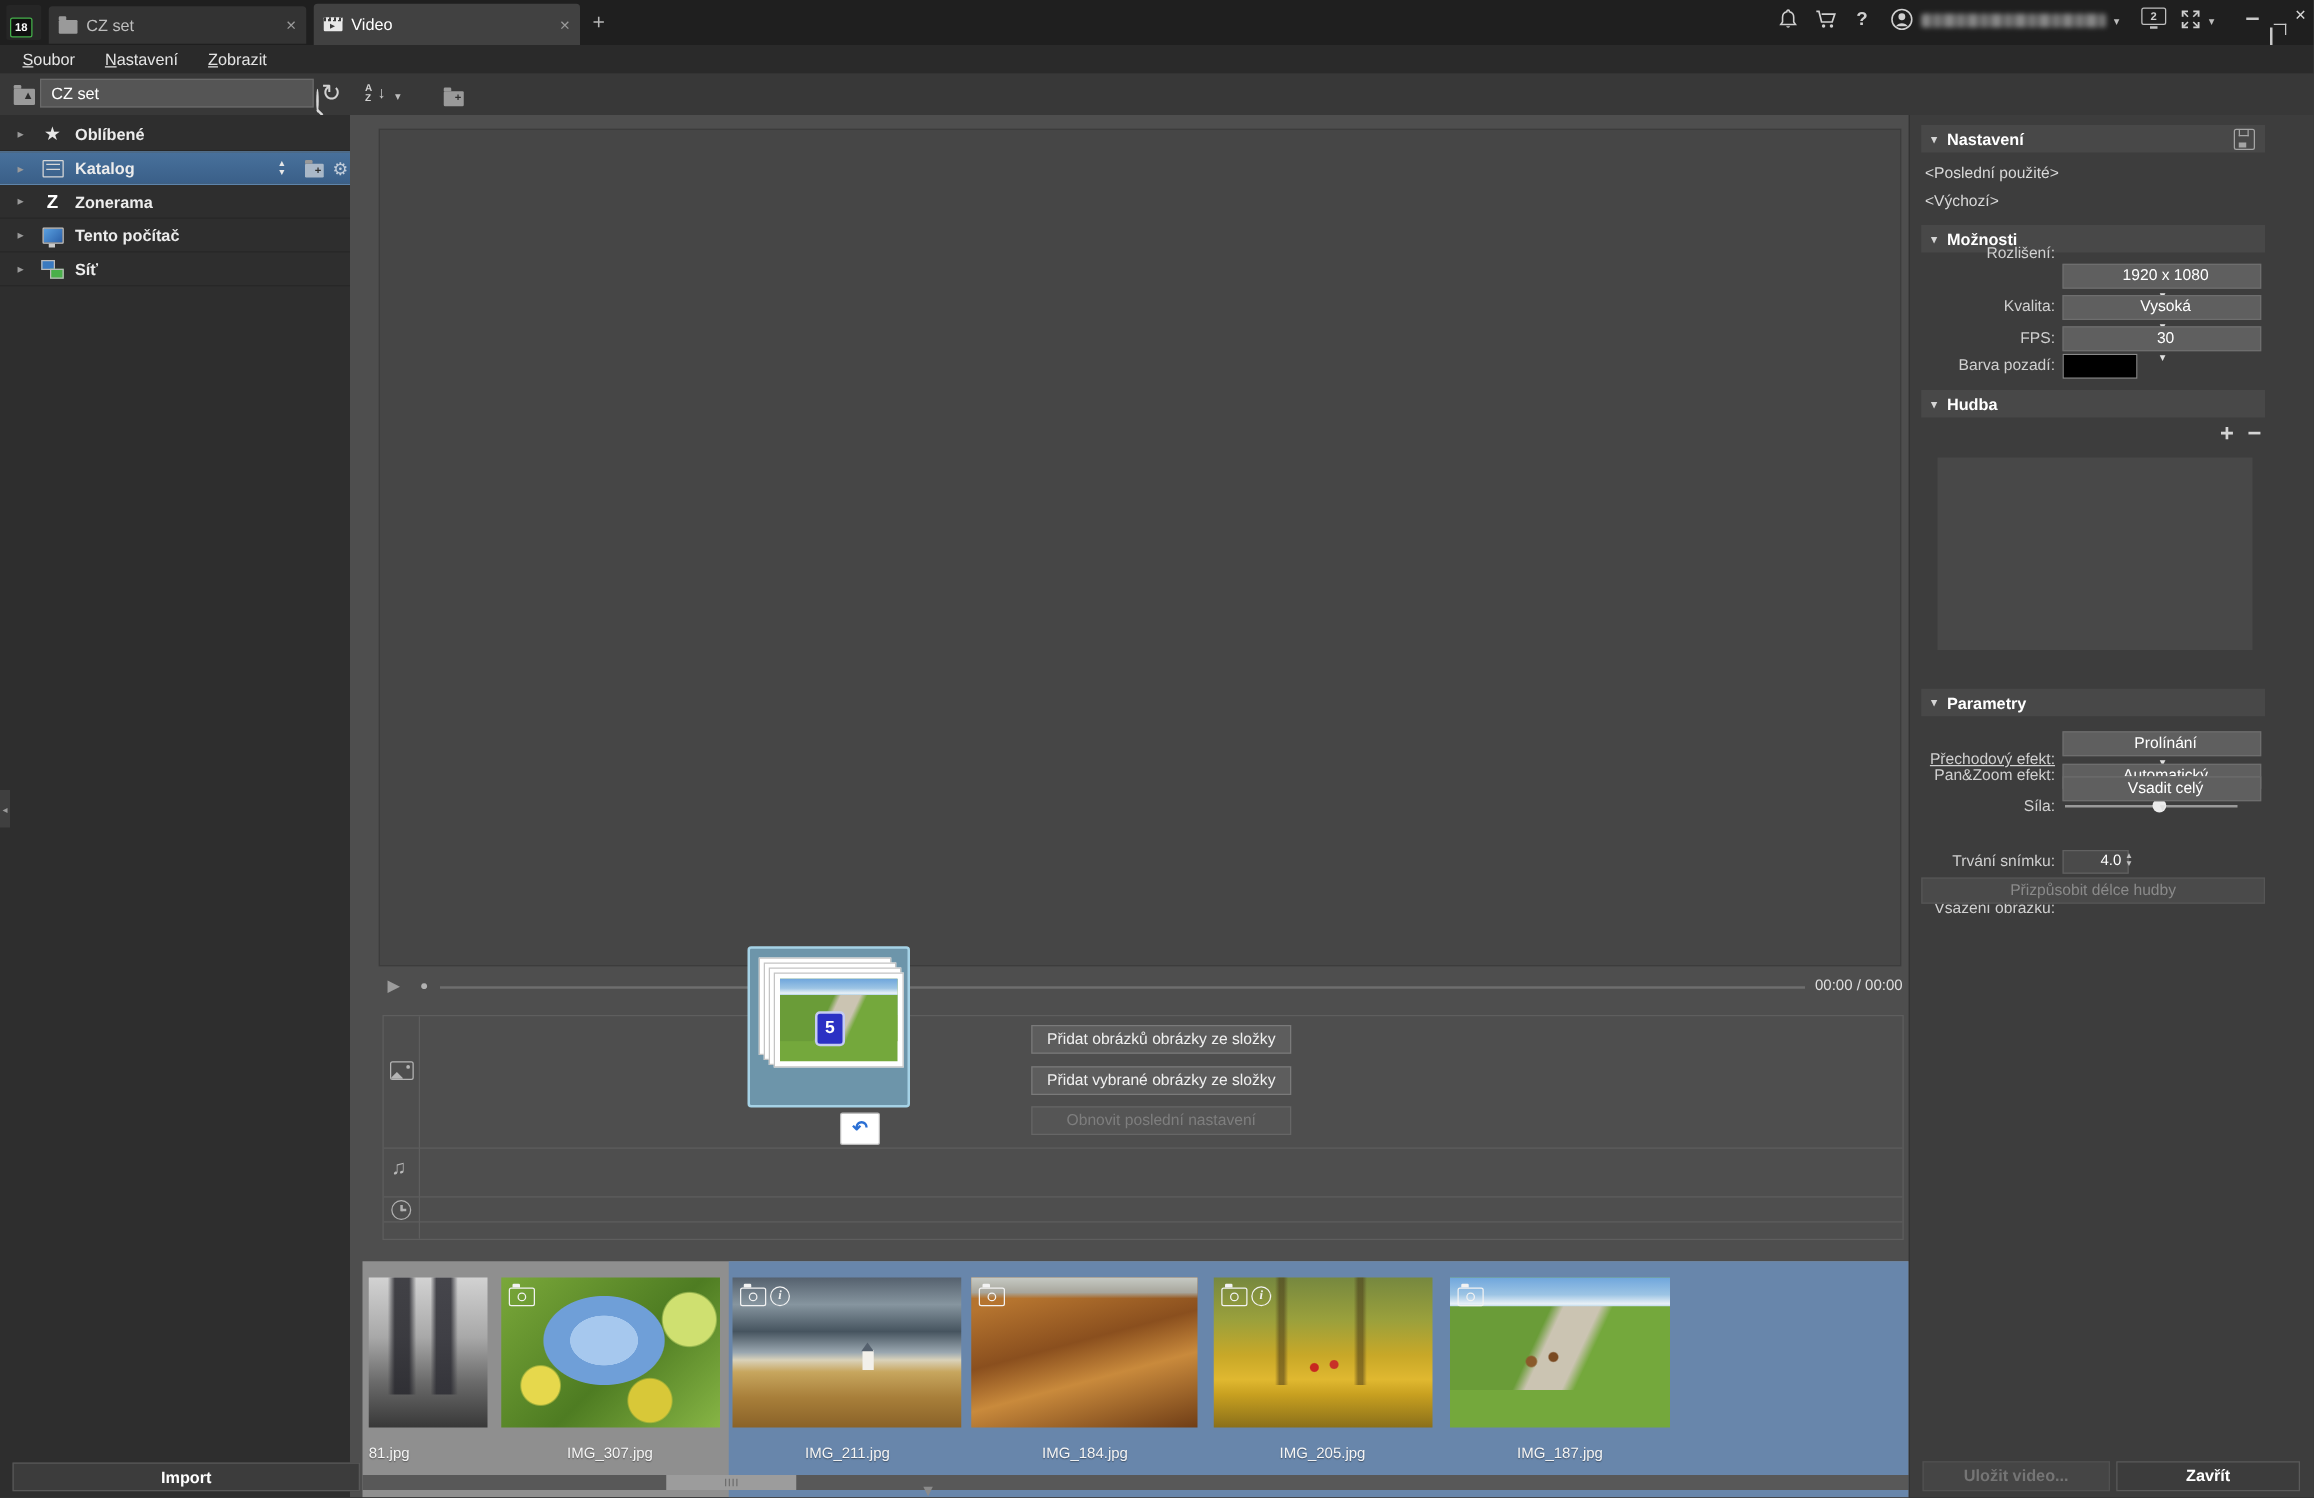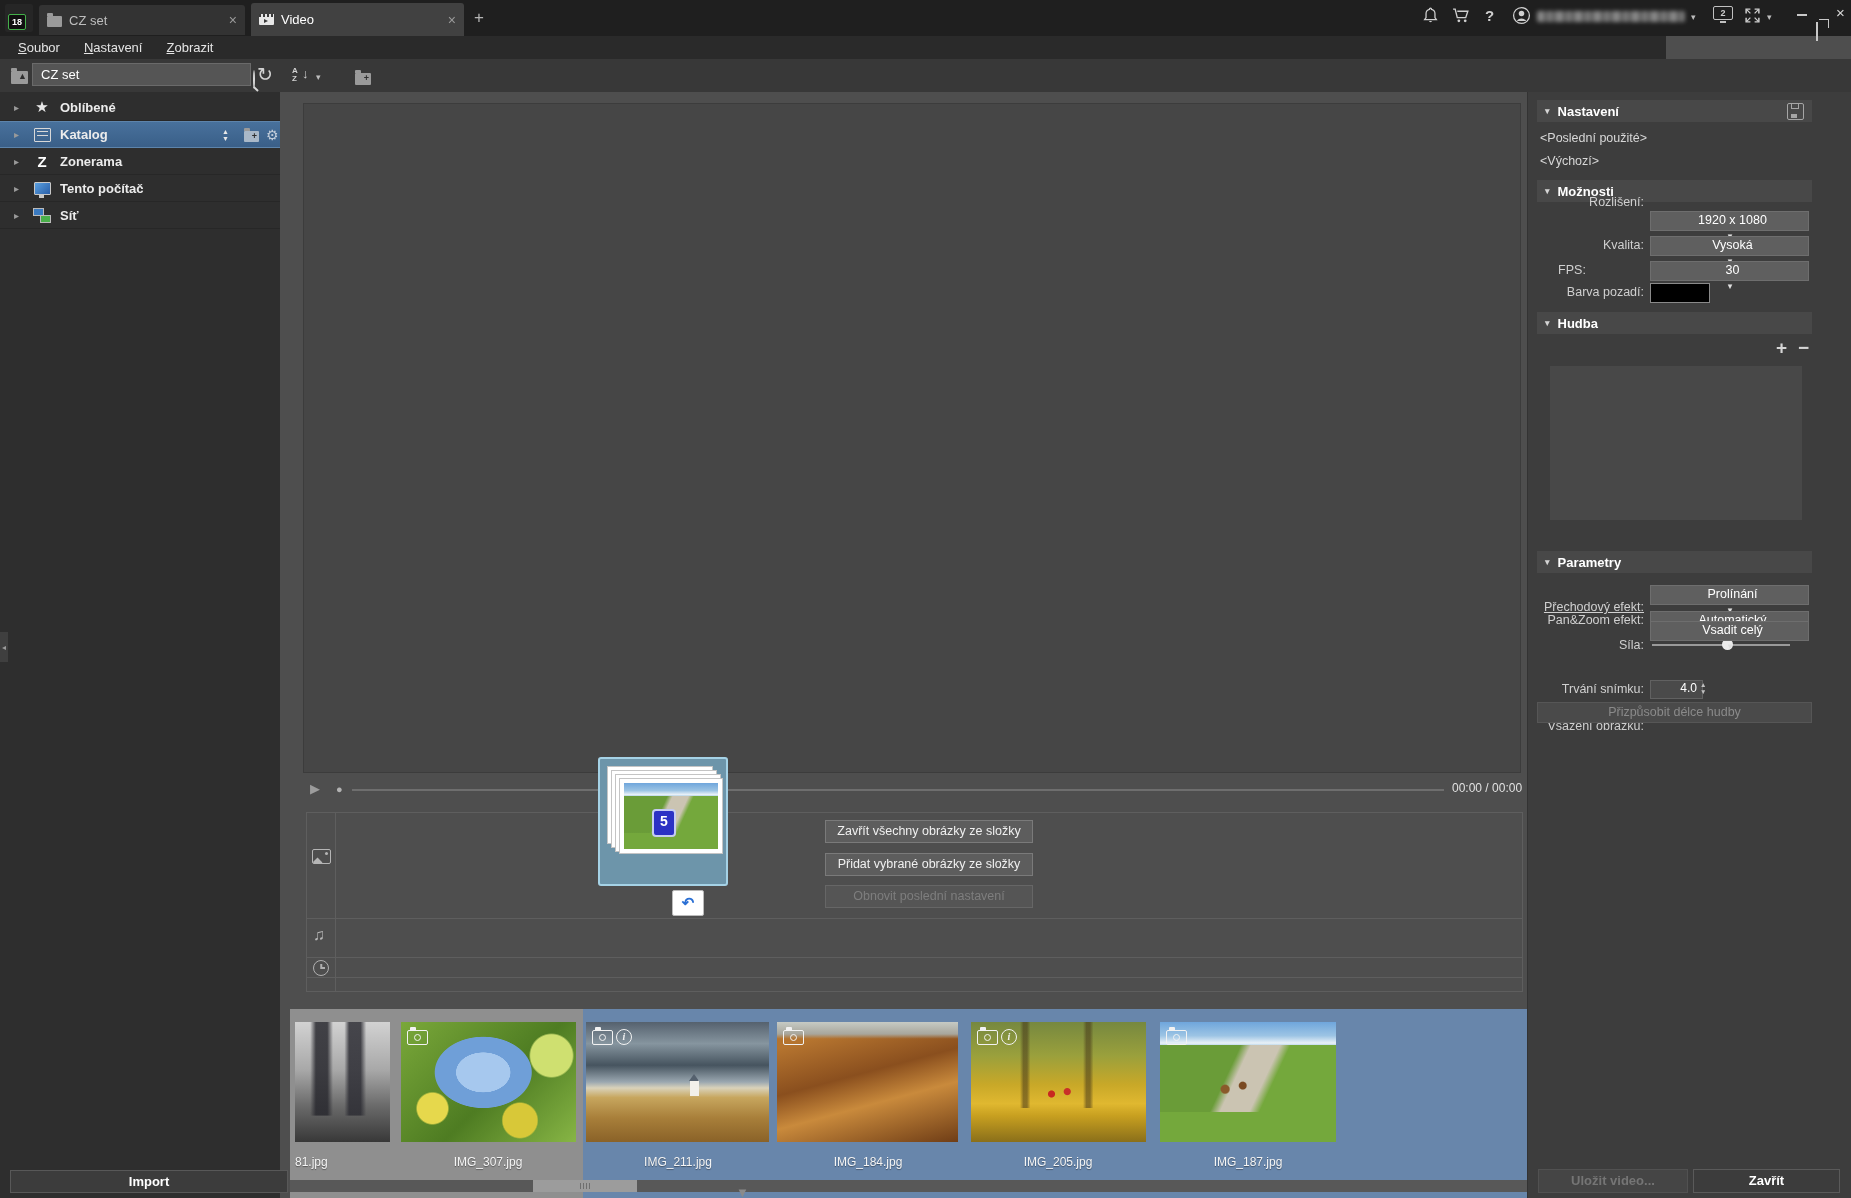--- a/index.html
+++ b/index.html
@@ -39,21 +39,21 @@
   .monitor2{width:20px;height:14px;border:1.5px solid #c0c0c0;border-radius:2px;
       color:#cfcfcf;font:bold 9px/13px "Liberation Sans",sans-serif;text-align:center;position:relative;}
   .monitor2::after{content:"";position:absolute;left:6px;bottom:-4px;width:6px;height:2.5px;background:#c0c0c0;}
   .icon-min{width:10px;height:1.5px;background:#c8c8c8;margin-top:8px;}
   .icon-restore{width:9px;height:8px;border:1px solid #c8c8c8;position:relative;background:#1f1f1f;margin-top:3px;}
   .icon-restore::before{content:"";position:absolute;top:-4px;left:2px;width:9px;height:8px;
       border:1px solid #c8c8c8;border-bottom:none;border-left:none;}
   .win-close{color:#d8d8d8;font-size:15px;line-height:15px;}
 
   
-  .menubar{left:0;top:36px;width:1666px;height:23px;background:#2a2a2a;display:flex;
+  .menubar{left:0;top:36px;width:1851px;height:23px;background:#2a2a2a;display:flex;
            align-items:center;padding-left:8px;gap:4px;}
   .menu-item{color:#e4e4e4;font-size:13px;padding:0 10px;}
   .accel{text-decoration:underline;}
 
   
   .toolbar{left:0;top:59px;width:1851px;height:33px;background:#383838;}
   .search-input{left:32px;top:63px;width:219px;height:23px;background:#555555;
       border:1px solid #6a6a6a;color:#fff;font:13px "Liberation Sans",sans-serif;
       padding:0 24px 0 8px;outline:none;}
   .icon-search{width:9px;height:9px;border:1.5px solid #d8d8d8;border-radius:50%;position:relative;}
@@ -358,21 +358,21 @@
   
   <div class="abs timelinebox">
     <div class="tl-vline"></div>
     <div class="tl-hline" style="top:105px;"></div>
     <div class="tl-hline" style="top:144px;"></div>
     <div class="tl-hline" style="top:164px;"></div>
     <span class="icon-picture" style="position:absolute;left:5px;top:36px;"></span>
     <span class="music-glyph" style="position:absolute;left:6px;top:113px;">♫</span>
     <span class="icon-clock" style="position:absolute;left:6px;top:147px;"></span>
   </div>
-  <div class="abs cbtn" style="left:825px;top:820px;">Zavřít všechny obrázky ze složky</div>
+  <div class="abs cbtn" style="left:825px;top:820px;">Přidat obrázků obrázky ze složky</div>
   <div class="abs cbtn" style="left:825px;top:853px;">Přidat vybrané obrázky ze složky</div>
   <div class="abs cbtn disabled" style="left:825px;top:885px;">Obnovit poslední nastavení</div>
 
   
   <div class="abs dragbox">
     <div class="stack-card" style="left:7px;top:7px;"></div>
     <div class="stack-card" style="left:11px;top:11px;"></div>
     <div class="stack-card" style="left:15px;top:15px;"></div>
     <div class="stack-front" style="left:19px;top:19px;box-sizing:border-box;">
       <div class="ph-187" style="width:94px;height:66px;"></div>
@@ -458,21 +458,21 @@
   <div class="plabel" style="top:193px;">Rozlišení:</div>
   <div class="dropdown" style="top:211px;">
     <span class="dd-val">1920 x 1080</span>
     <span class="caret">▾</span>
   </div>
   <div class="plabel" style="top:236px;">Kvalita:</div>
   <div class="dropdown" style="top:236px;">
     <span class="dd-val">Vysoká</span>
     <span class="caret">▾</span>
   </div>
-  <div class="plabel" style="top:261px;text-align:center;">FPS:</div>
+  <div class="plabel" style="top:261px;">FPS:</div>
   <div class="dropdown" style="top:261px;">
     <span class="dd-val">30</span>
     <span class="caret">▾</span>
   </div>
   <div class="plabel" style="top:283px;">Barva pozadí:</div>
   <div class="swatch" style="top: 283px; background: rgb(0, 0, 0);"></div>
 
   <div class="abs phead" style="top:312px;">
     <span class="caret">▾</span>
     <span>Hudba</span>

